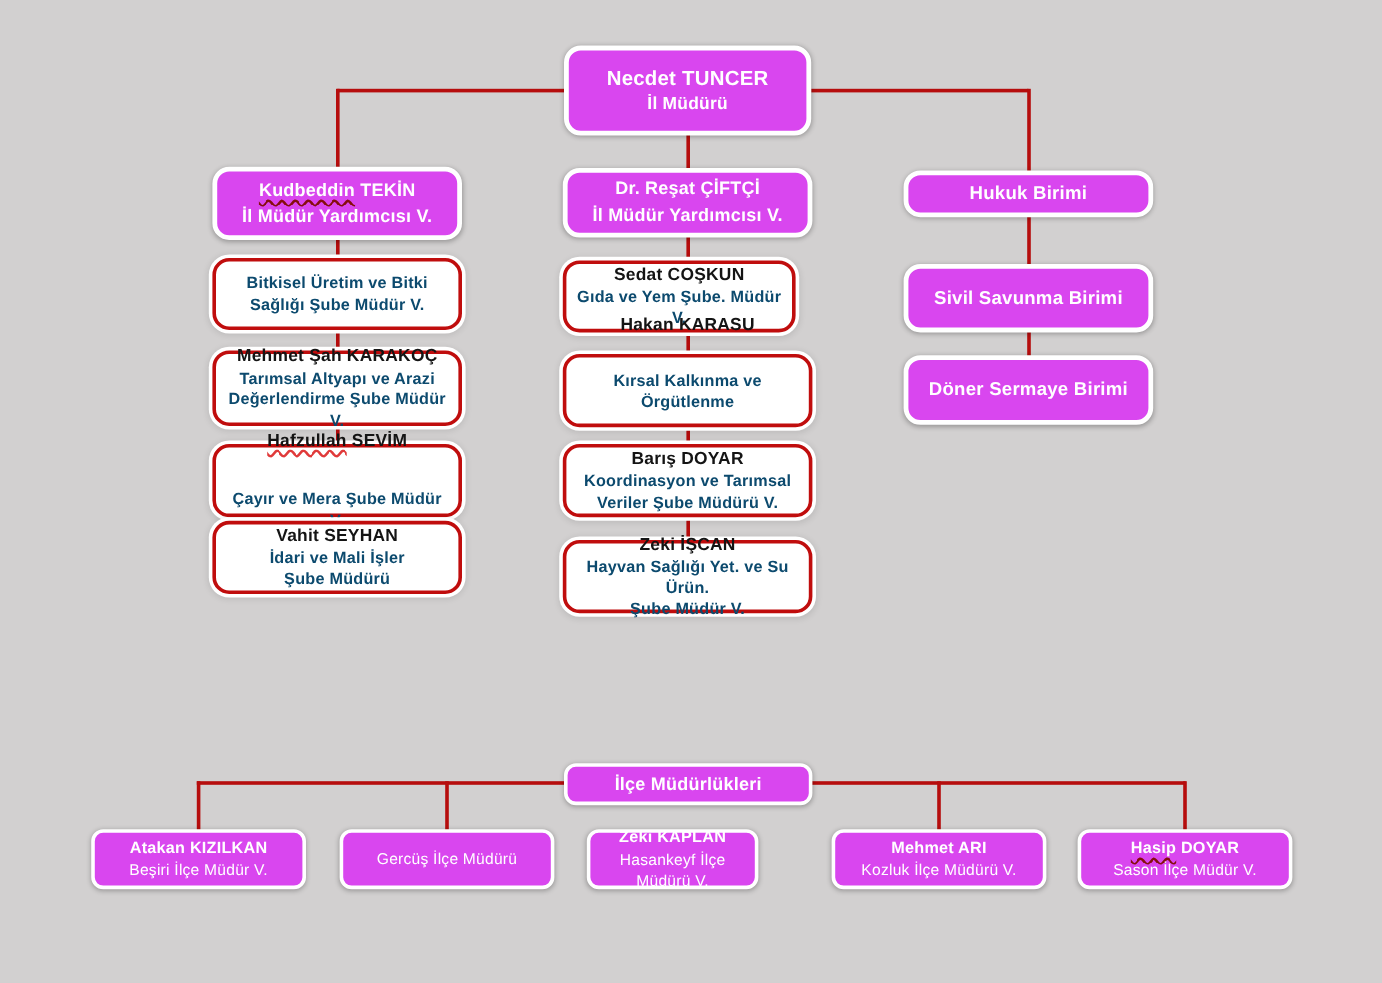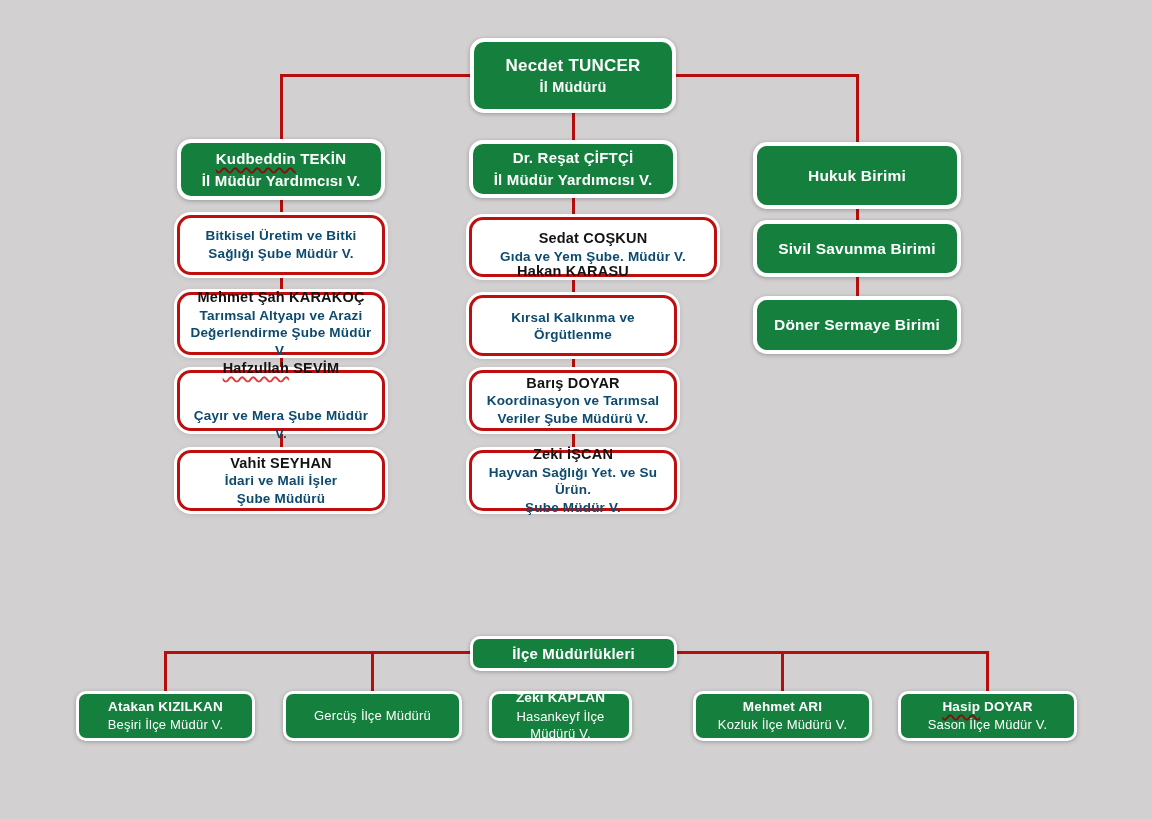--- a/index.html
+++ b/index.html
@@ -26,21 +26,21 @@
     display: flex;
     flex-direction: column;
     justify-content: center;
     align-items: center;
     text-align: center;
     border-radius: 14px;
     letter-spacing: 0.2px;
     padding: 4px 8px;
   }
   .red-box {
-    background: #15803d;
+    background: #d946ef;
     border: 4px solid #ffffff;
     color: #ffffff;
     box-shadow: 0 1px 4px rgba(0,0,0,0.28);
   }
   .white-box {
     background: #ffffff;
     border: 3px solid #c00d0d;
     box-shadow: 0 0 0 3px #ffffff, 0 1px 5px 3px rgba(0,0,0,0.10);
     color: #1c1c1c;
   }
@@ -103,32 +103,32 @@
     <div class="w-name">Mehmet Şah KARAKOÇ</div>
     <div class="w-title">Tarımsal Altyapı ve Arazi</div>
     <div class="w-title">Değerlendirme Şube Müdür V.</div>
   </div>
 
   <div class="box white-box" style="left:177px; top:370px; width:208px; height:61px;gap:30px;">
     <div class="w-name"><span class="squiggle-on-white">Hafzullah</span><span> SEVİM</span></div>
     <div class="w-title">Çayır ve Mera Şube Müdür V.</div>
   </div>
 
-  <div class="box white-box" style="left:177px; top:450px; width:208px; height:61px;">
+  <div class="box white-box" style="left:177px; top:434px; width:208px; height:61px;">
     <div class="w-name">Vahit SEYHAN</div>
     <div class="w-title">İdari ve Mali İşler</div>
     <div class="w-title">Şube Müdürü</div>
   </div>
 
   <div class="box red-box" style="left:469px; top:140px; width:208px; height:58px;">
     <div class="head-line">Dr. Reşat ÇİFTÇİ</div>
     <div class="head-line">İl Müdür Yardımcısı V.</div>
   </div>
 
-  <div class="box white-box" style="left:469px; top:217px; width:248px; height:60px;">
+  <div class="box white-box" style="left:469px; top:217px; width:194px; height:60px;">
     <div class="w-name">Sedat COŞKUN</div>
     <div class="w-title">Gıda ve Yem Şube. Müdür V.</div>
   </div>
 
   <div class="box white-box" style="left:469px; top:295px; width:208px; height:61px;gap:28px;">
     <div class="w-name">Hakan KARASU</div>
     <div class="w-title">Kırsal Kalkınma ve Örgütlenme</div>
     <div class="w-title">Şube Müdür V.</div>
   </div>
 
@@ -137,21 +137,21 @@
     <div class="w-title">Koordinasyon ve Tarımsal</div>
     <div class="w-title">Veriler Şube Müdürü V.</div>
   </div>
 
   <div class="box white-box" style="left:469px; top:450px; width:208px; height:61px;">
     <div class="w-name">Zeki İŞCAN</div>
     <div class="w-title">Hayvan Sağlığı Yet. ve Su Ürün.</div>
     <div class="w-title">Şube Müdür V.</div>
   </div>
 
-  <div class="box red-box" style="left:753px; top:142px; width:208px; height:67px;">
+  <div class="box red-box" style="left:753px; top:142px; width:208px; height:39px;">
     <div class="unit-label">Hukuk Birimi</div>
   </div>
   <div class="box red-box" style="left:753px; top:220px; width:208px; height:57px;text-align:center;">
     <div class="unit-label">Sivil Savunma Birimi</div>
   </div>
   <div class="box red-box" style="left:753px; top:296px; width:208px; height:58px;">
     <div class="unit-label">Döner Sermaye Birimi</div>
   </div>
 
   <div class="box red-box" style="left:470px; top:636px; width:207px; height:35px; border-radius:10px; border-width:3px;">

